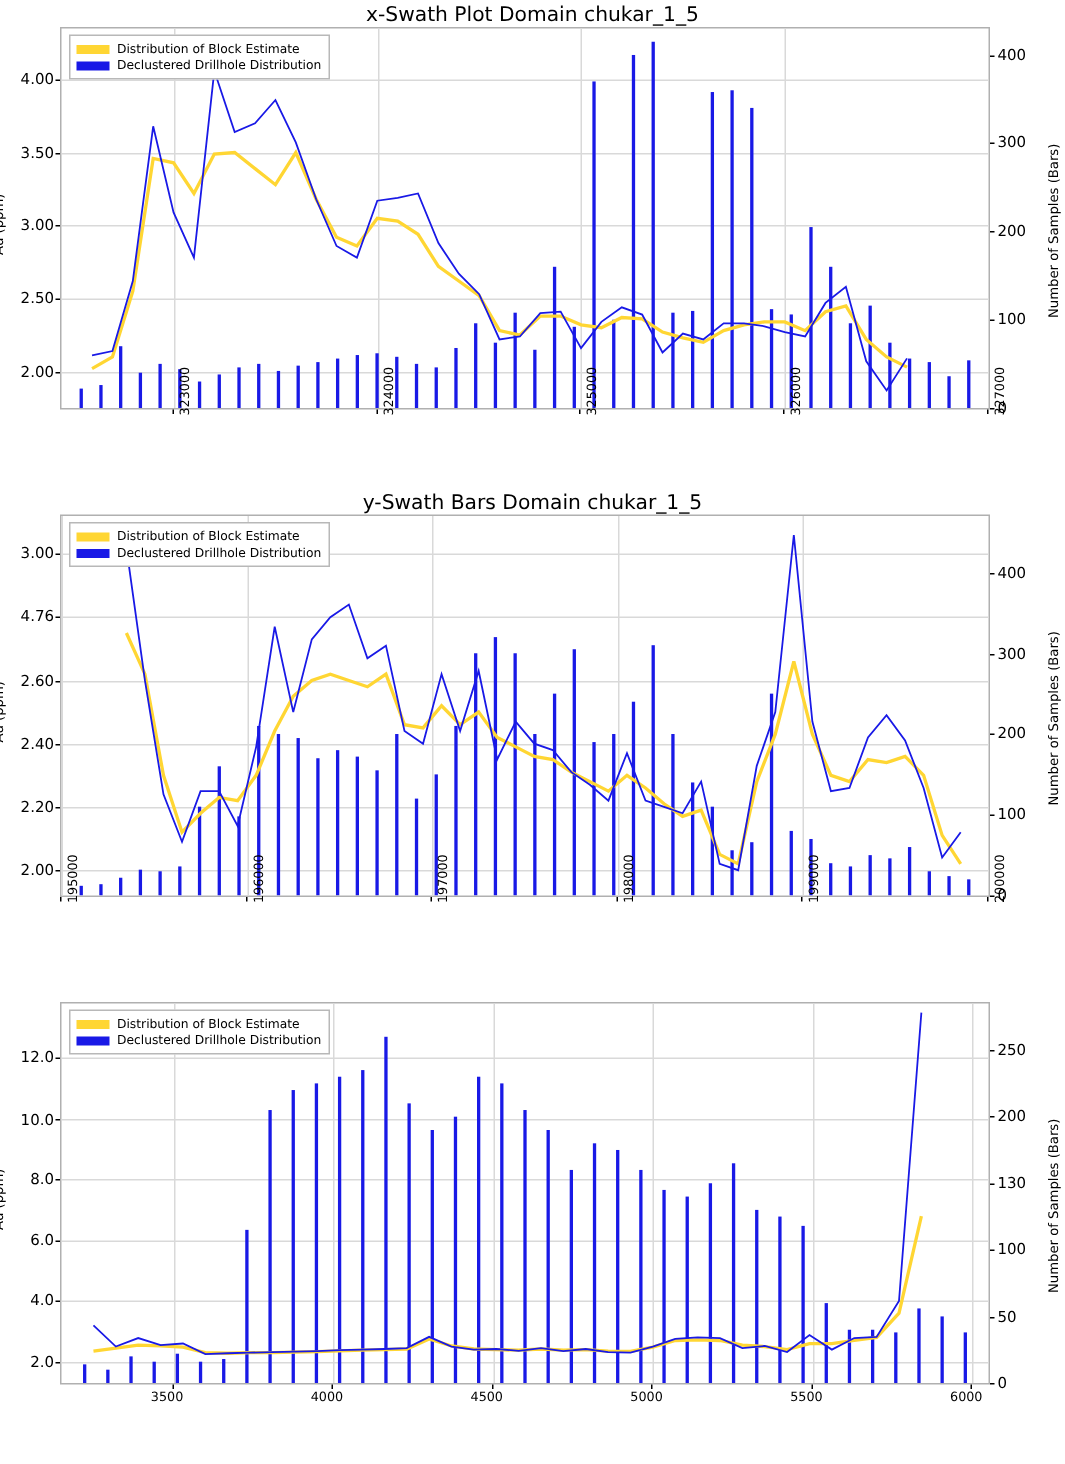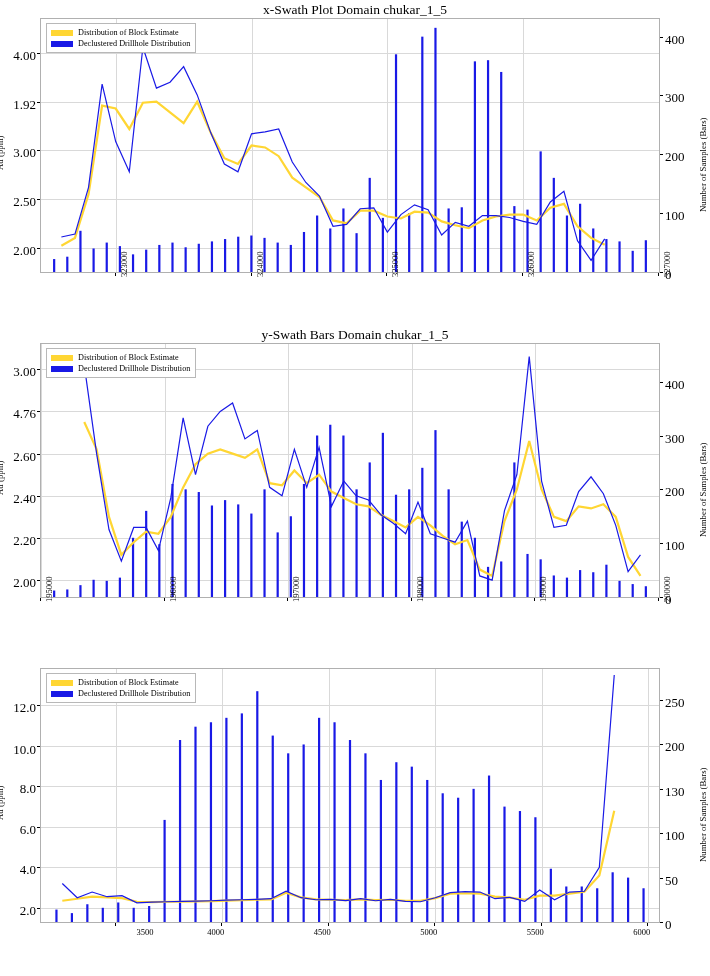--- a/index.html
+++ b/index.html
@@ -1,29 +1,29 @@
 <!DOCTYPE html>
 <html><head>
 <meta charset="utf-8">
 <style>
   html,body{margin:0;padding:0;background:#ffffff;}
   body{width:710px;height:976px;font-family:"DejaVu Sans",sans-serif;color:#000;}
-  .page{position:relative;width:710px;height:976px;font-family:Liberation Serif, serif;}
+  .page{position:relative;width:710px;height:976px;}
   .panel{position:relative;width:710px;height:325px;}
   .title{position:absolute;left:0;right:0;text-align:center;font-size:13.5px;color:#000;}
   .plotbox{position:absolute;border:1px solid #b0b0b0;background:#fff;box-sizing:border-box;overflow:hidden;}
   .grid-line{position:absolute;background:#d9d9d9;}
   .grid-line.v{width:1px;top:0;bottom:0;}
   .grid-line.h{height:1px;left:0;right:0;}
   .legend{position:absolute;border:1px solid #b8b8b8;background:#fff;padding:3px 5px 3px 4px;font-size:8.2px;line-height:11px;z-index:6;}
   .legend .row{display:flex;align-items:center;height:11px;}
   .legend .sw{width:22px;height:6px;margin-right:5px;display:inline-block;}
   .legend .sw.yellow{background:#ffd633;}
   .legend .sw.blue{background:#1919e6;}
-  .ytick,.ytick2{position:absolute;font-size:13px;text-align:right;white-space:nowrap;}
+  .ytick,.ytick2{position:absolute;font-size:10px;text-align:right;white-space:nowrap;}
   .ytick2{text-align:left;}
   .xtick{position:absolute;font-size:8.5px;white-space:nowrap;}
   .xtick.rot{transform:rotate(-90deg);transform-origin:left top;}
   .ylabel{position:absolute;font-size:8.8px;white-space:nowrap;transform:rotate(-90deg);transform-origin:left top;}
   .xlabel{position:absolute;font-size:8.8px;white-space:nowrap;text-align:center;}
   .tickmark{position:absolute;background:#000;}
   svg.series{position:absolute;left:0;top:0;overflow:visible;}
 </style>
 </head>
 <body>
@@ -103,21 +103,21 @@
             <span>Declustered Drillhole Distribution</span>
           </div>
         </div>
       </div>
       <div class="ytick" style="left: 4px; width: 32px; top: 242.673px;">2.00</div>
       <div class="tickmark" style="left: 37px; top: 247.673px; width: 3px; height: 1px;"></div>
       <div class="ytick" style="left: 4px; width: 32px; top: 194.019px;">2.50</div>
       <div class="tickmark" style="left: 37px; top: 199.019px; width: 3px; height: 1px;"></div>
       <div class="ytick" style="left: 4px; width: 32px; top: 145.365px;">3.00</div>
       <div class="tickmark" style="left: 37px; top: 150.365px; width: 3px; height: 1px;"></div>
-      <div class="ytick" style="left: 4px; width: 32px; top: 96.7115px;">1.92</div>
+      <div class="ytick" style="left: 4px; width: 32px; top: 96.7115px;">3.50</div>
       <div class="tickmark" style="left: 37px; top: 101.712px; width: 3px; height: 1px;"></div>
       <div class="ytick" style="left: 4px; width: 32px; top: 48.0577px;">4.00</div>
       <div class="tickmark" style="left: 37px; top: 53.0577px; width: 3px; height: 1px;"></div>
       <div class="ytick2" style="left: 665px; top: 267px;">0</div>
       <div class="tickmark" style="left: 660px; top: 272px; width: 3px; height: 1px;"></div>
       <div class="ytick2" style="left: 665px; top: 208.163px;">100</div>
       <div class="tickmark" style="left: 660px; top: 213.163px; width: 3px; height: 1px;"></div>
       <div class="ytick2" style="left: 665px; top: 149.326px;">200</div>
       <div class="tickmark" style="left: 660px; top: 154.326px; width: 3px; height: 1px;"></div>
       <div class="ytick2" style="left: 665px; top: 90.4884px;">300</div>
@@ -337,21 +337,21 @@
       <div class="ytick2" style="left: 665px; top: 222.614px;">50</div>
       <div class="tickmark" style="left: 660px; top: 227.614px; width: 3px; height: 1px;"></div>
       <div class="ytick2" style="left: 665px; top: 178.228px;">100</div>
       <div class="tickmark" style="left: 660px; top: 183.228px; width: 3px; height: 1px;"></div>
       <div class="ytick2" style="left: 665px; top: 133.842px;">130</div>
       <div class="tickmark" style="left: 660px; top: 138.842px; width: 3px; height: 1px;"></div>
       <div class="ytick2" style="left: 665px; top: 89.4561px;">200</div>
       <div class="tickmark" style="left: 660px; top: 94.4561px; width: 3px; height: 1px;"></div>
       <div class="ytick2" style="left: 665px; top: 45.0702px;">250</div>
       <div class="tickmark" style="left: 660px; top: 50.0702px; width: 3px; height: 1px;"></div>
-      <div class="xtick" style="left: 100.586px; top: 277px; margin-left: 36px;">3500</div>
+      <div class="xtick" style="left: 100.586px; top: 277px;">3500</div>
       <div class="tickmark" style="left: 114.586px; top: 273px; width: 1px; height: 3px;"></div>
       <div class="xtick" style="left: 207.138px; top: 277px;">4000</div>
       <div class="tickmark" style="left: 221.138px; top: 273px; width: 1px; height: 3px;"></div>
       <div class="xtick" style="left: 313.69px; top: 277px;">4500</div>
       <div class="tickmark" style="left: 327.69px; top: 273px; width: 1px; height: 3px;"></div>
       <div class="xtick" style="left: 420.241px; top: 277px;">5000</div>
       <div class="tickmark" style="left: 434.241px; top: 273px; width: 1px; height: 3px;"></div>
       <div class="xtick" style="left: 526.793px; top: 277px;">5500</div>
       <div class="tickmark" style="left: 540.793px; top: 273px; width: 1px; height: 3px;"></div>
       <div class="xtick" style="left: 633.345px; top: 277px;">6000</div>

